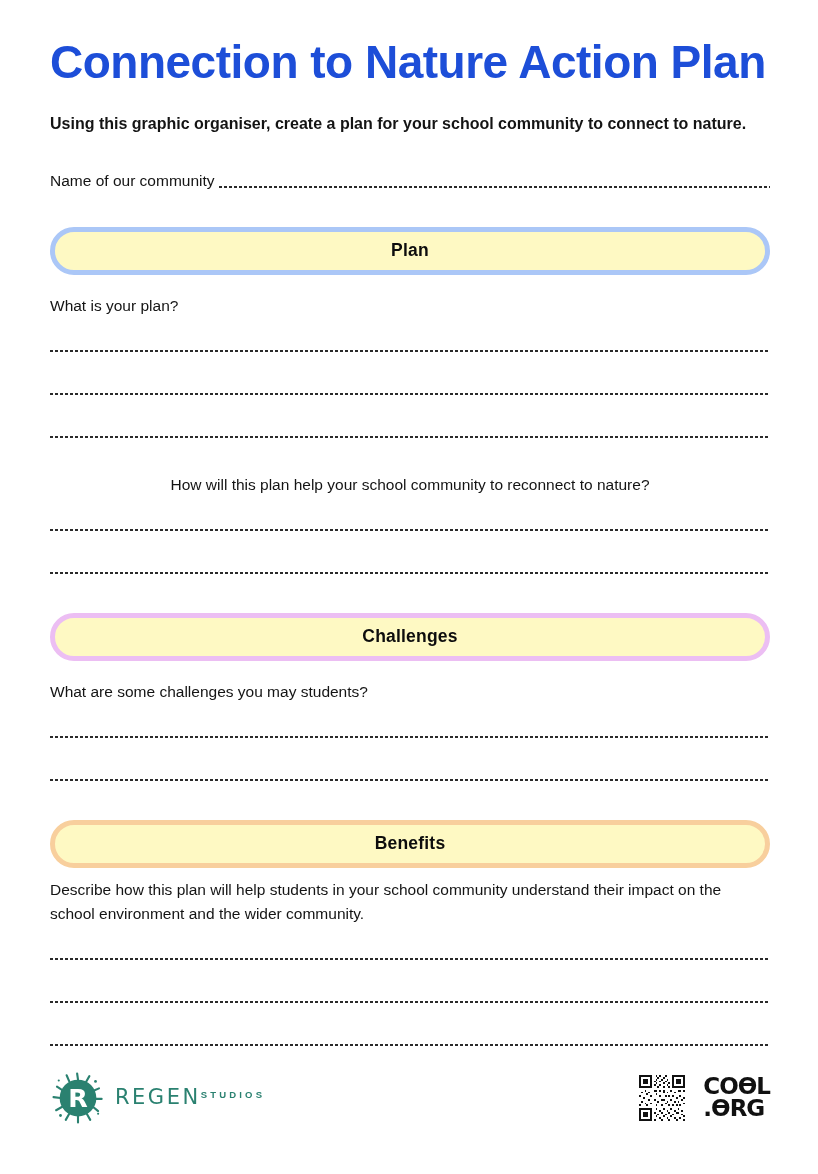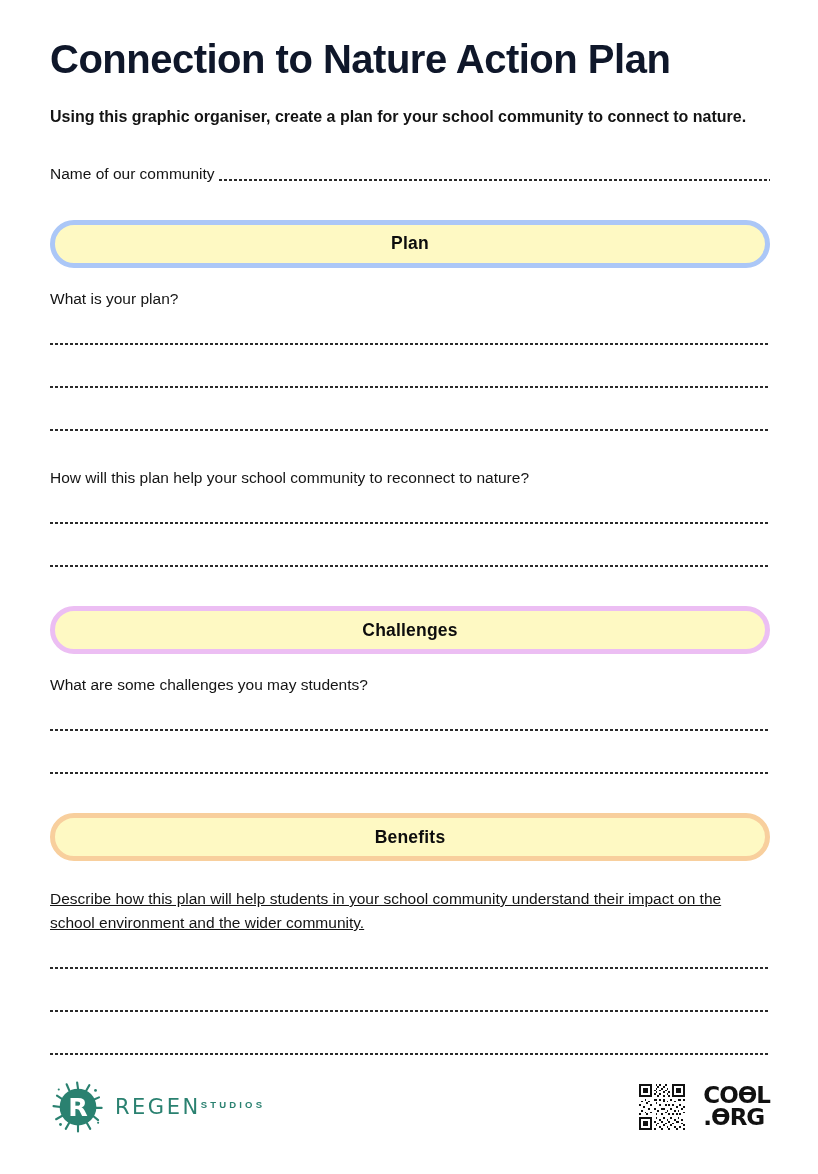--- a/index.html
+++ b/index.html
@@ -12,22 +12,22 @@
   .page {
     position: relative;
     width: 818px; height: 1174px;
     box-sizing: border-box;
     padding: 0 48px 0 50px;
     overflow: hidden;
     background: #ffffff;
   }
   .title {
     margin: 0; padding-top: 36px;
-    font-size: 40px; font-weight: 800; letter-spacing: -0.5px;
-    line-height: 1.15; color: #0f172a;
+    font-size: 46px; font-weight: 800; letter-spacing: -0.5px;
+    line-height: 1.15; color: #1d4ed8;
   }
   .subtitle {
     margin-top: 24px;
     font-size: 16px; font-weight: 600; line-height: 1.4; color: #141414;
   }
   .name-row {
     margin-top: 37px;
     display: flex; align-items: flex-end; gap: 4px;
     font-size: 15.5px; font-weight: 500; color: #141414; justify-content: center;
   }
@@ -44,22 +44,22 @@
     border-radius: 26px;
     display: flex; align-items: center; justify-content: center;
     background: #fef9c3;
   }
   .pill--first { margin-top: 36px; }
   .pill-label { font-size: 17.5px; font-weight: 700; color: #0d0d0d; letter-spacing: 0.2px; }
   .question {
     margin-top: 19px;
     font-size: 15.5px; font-weight: 500; line-height: 1.55; color: #141414;
   }
-  .question--follow { margin-top: 35px; }
-  .question--benefits { margin-top: 26px; max-width: 692px; text-decoration: underline; }
+  .question--follow { margin-top: 35px; text-align: center; }
+  .question--benefits { margin-top: 10px; max-width: 692px; }
   .answer-lines { }
   .write-line { margin-top: 41px; }
   .answer-lines .write-line:first-child { margin-top: 32px; }
   .footer {
     margin-top: 24px;
     display: flex; justify-content: space-between; align-items: center;
   }
   .footer-left { display: flex; align-items: center; gap: 14px; }
   .footer-right { display: flex; align-items: center; gap: 18px; }
   .fc-logo {

